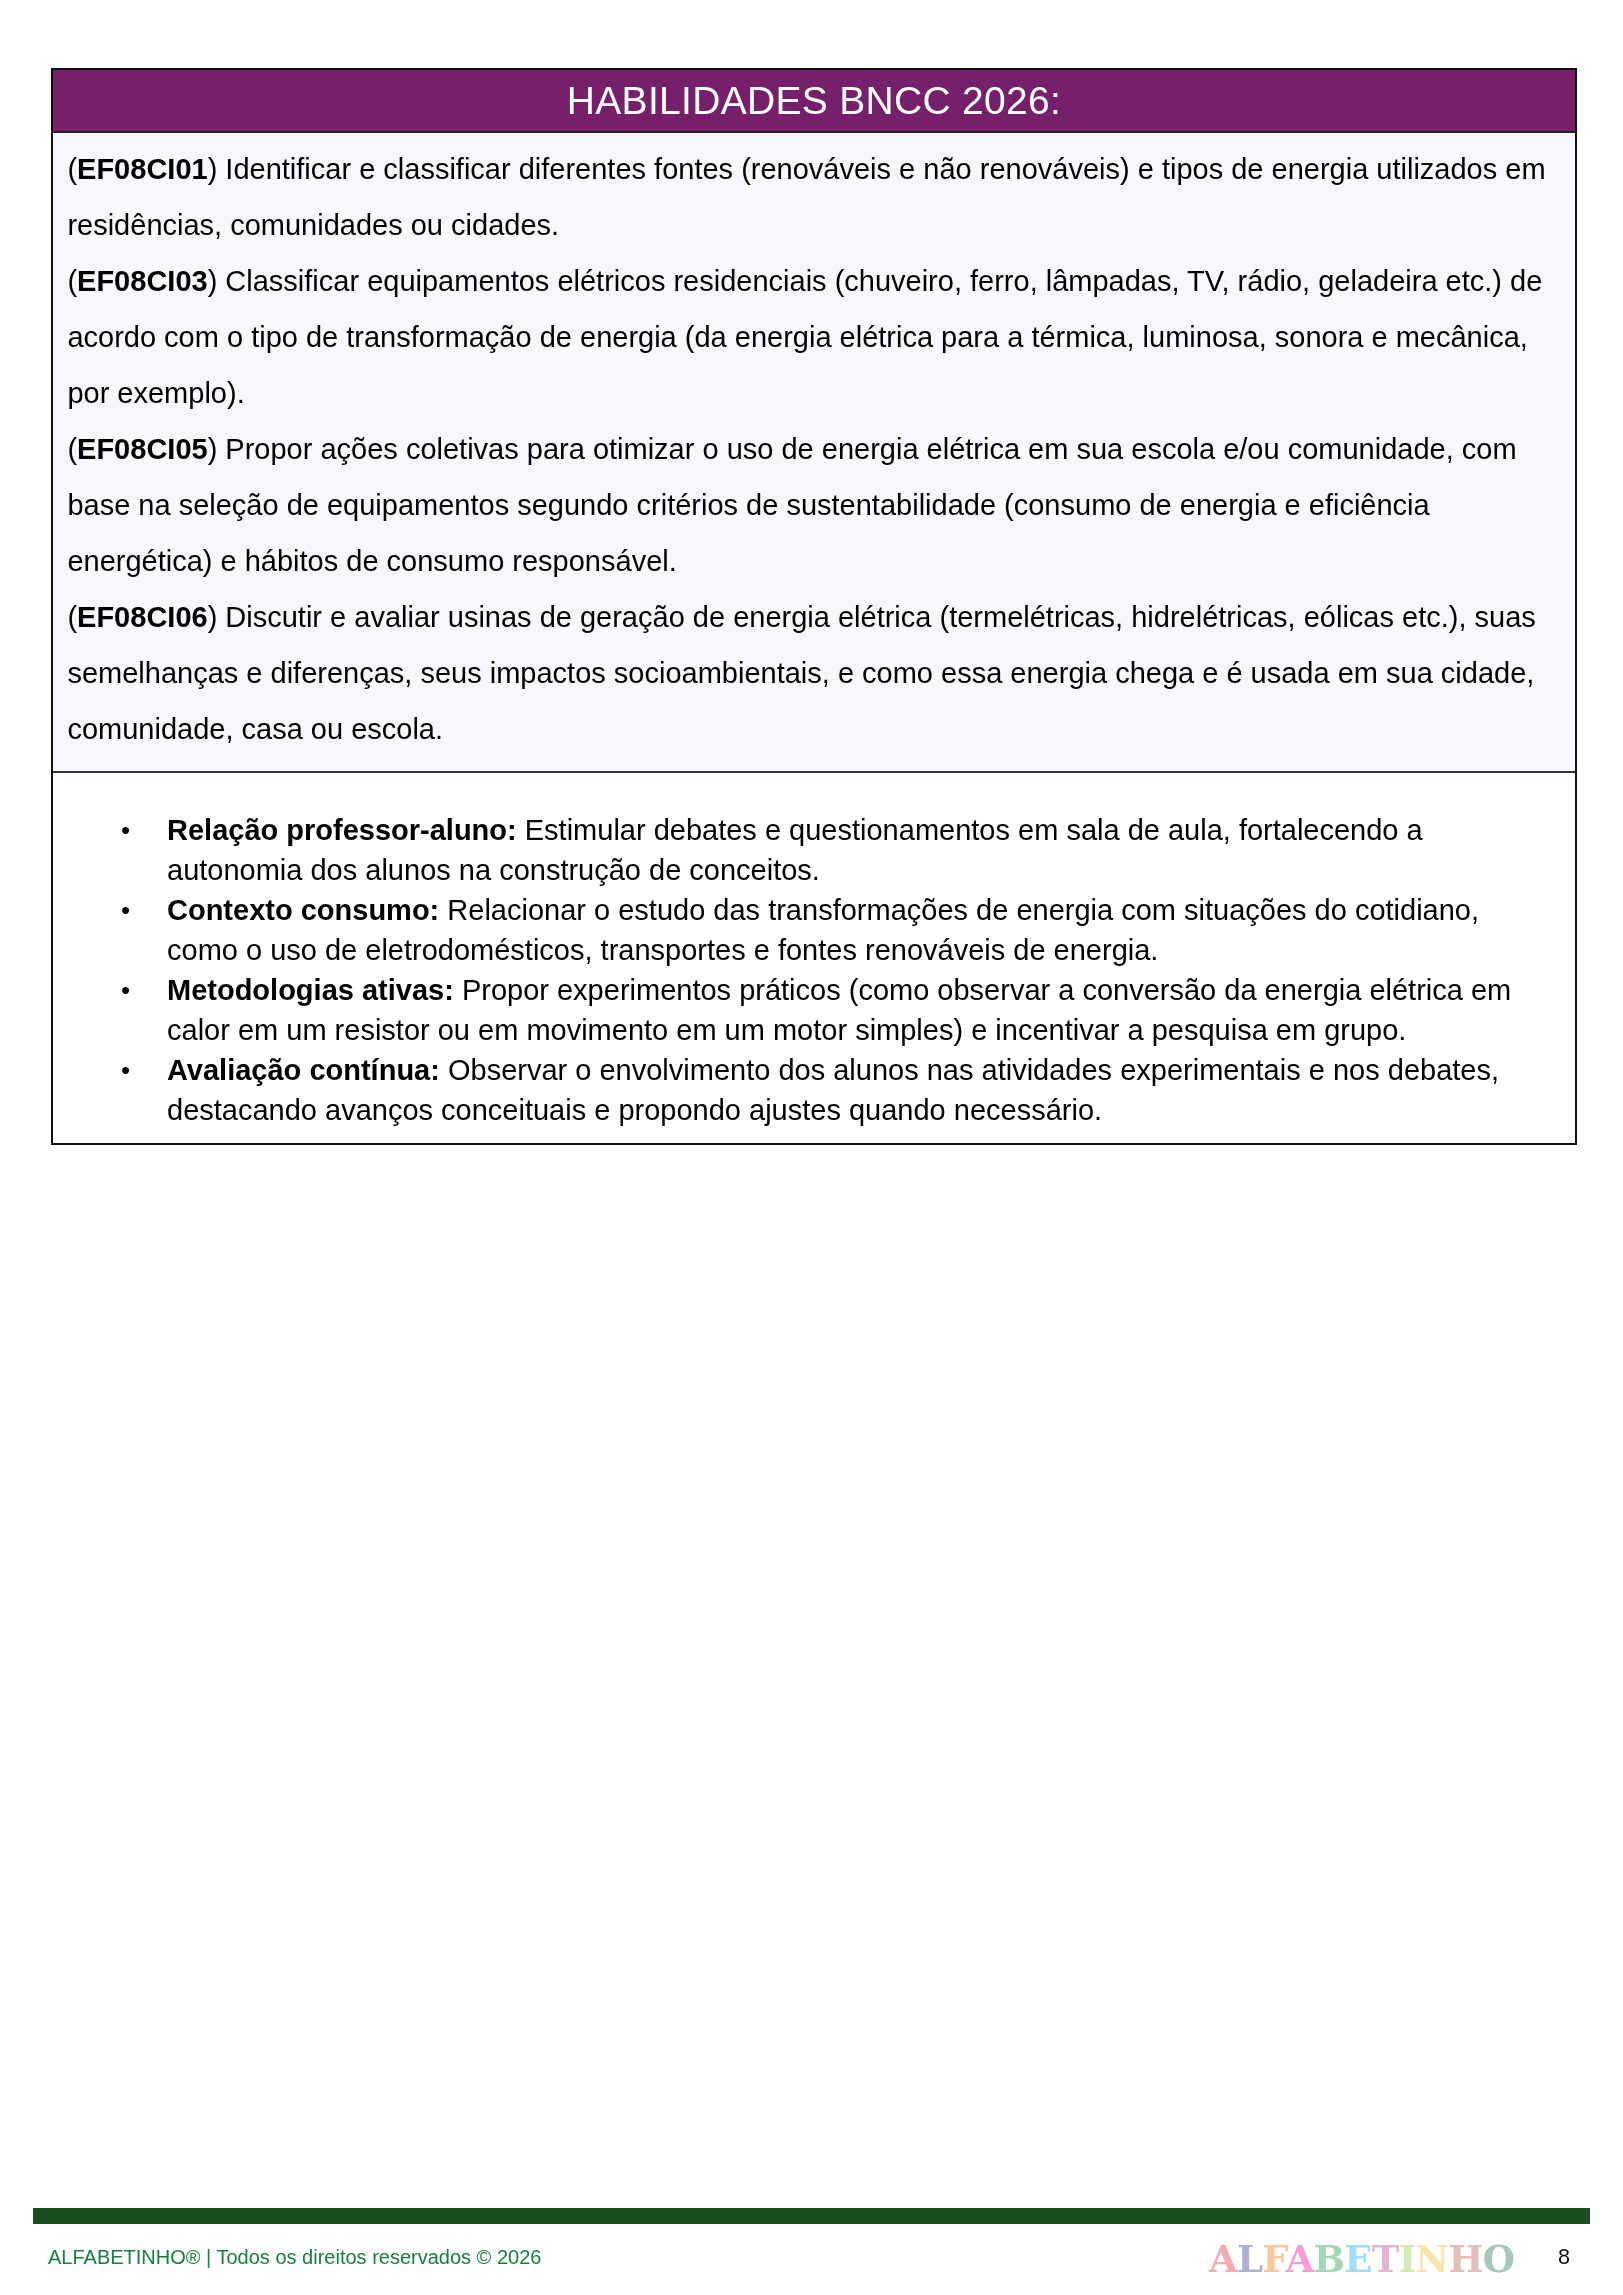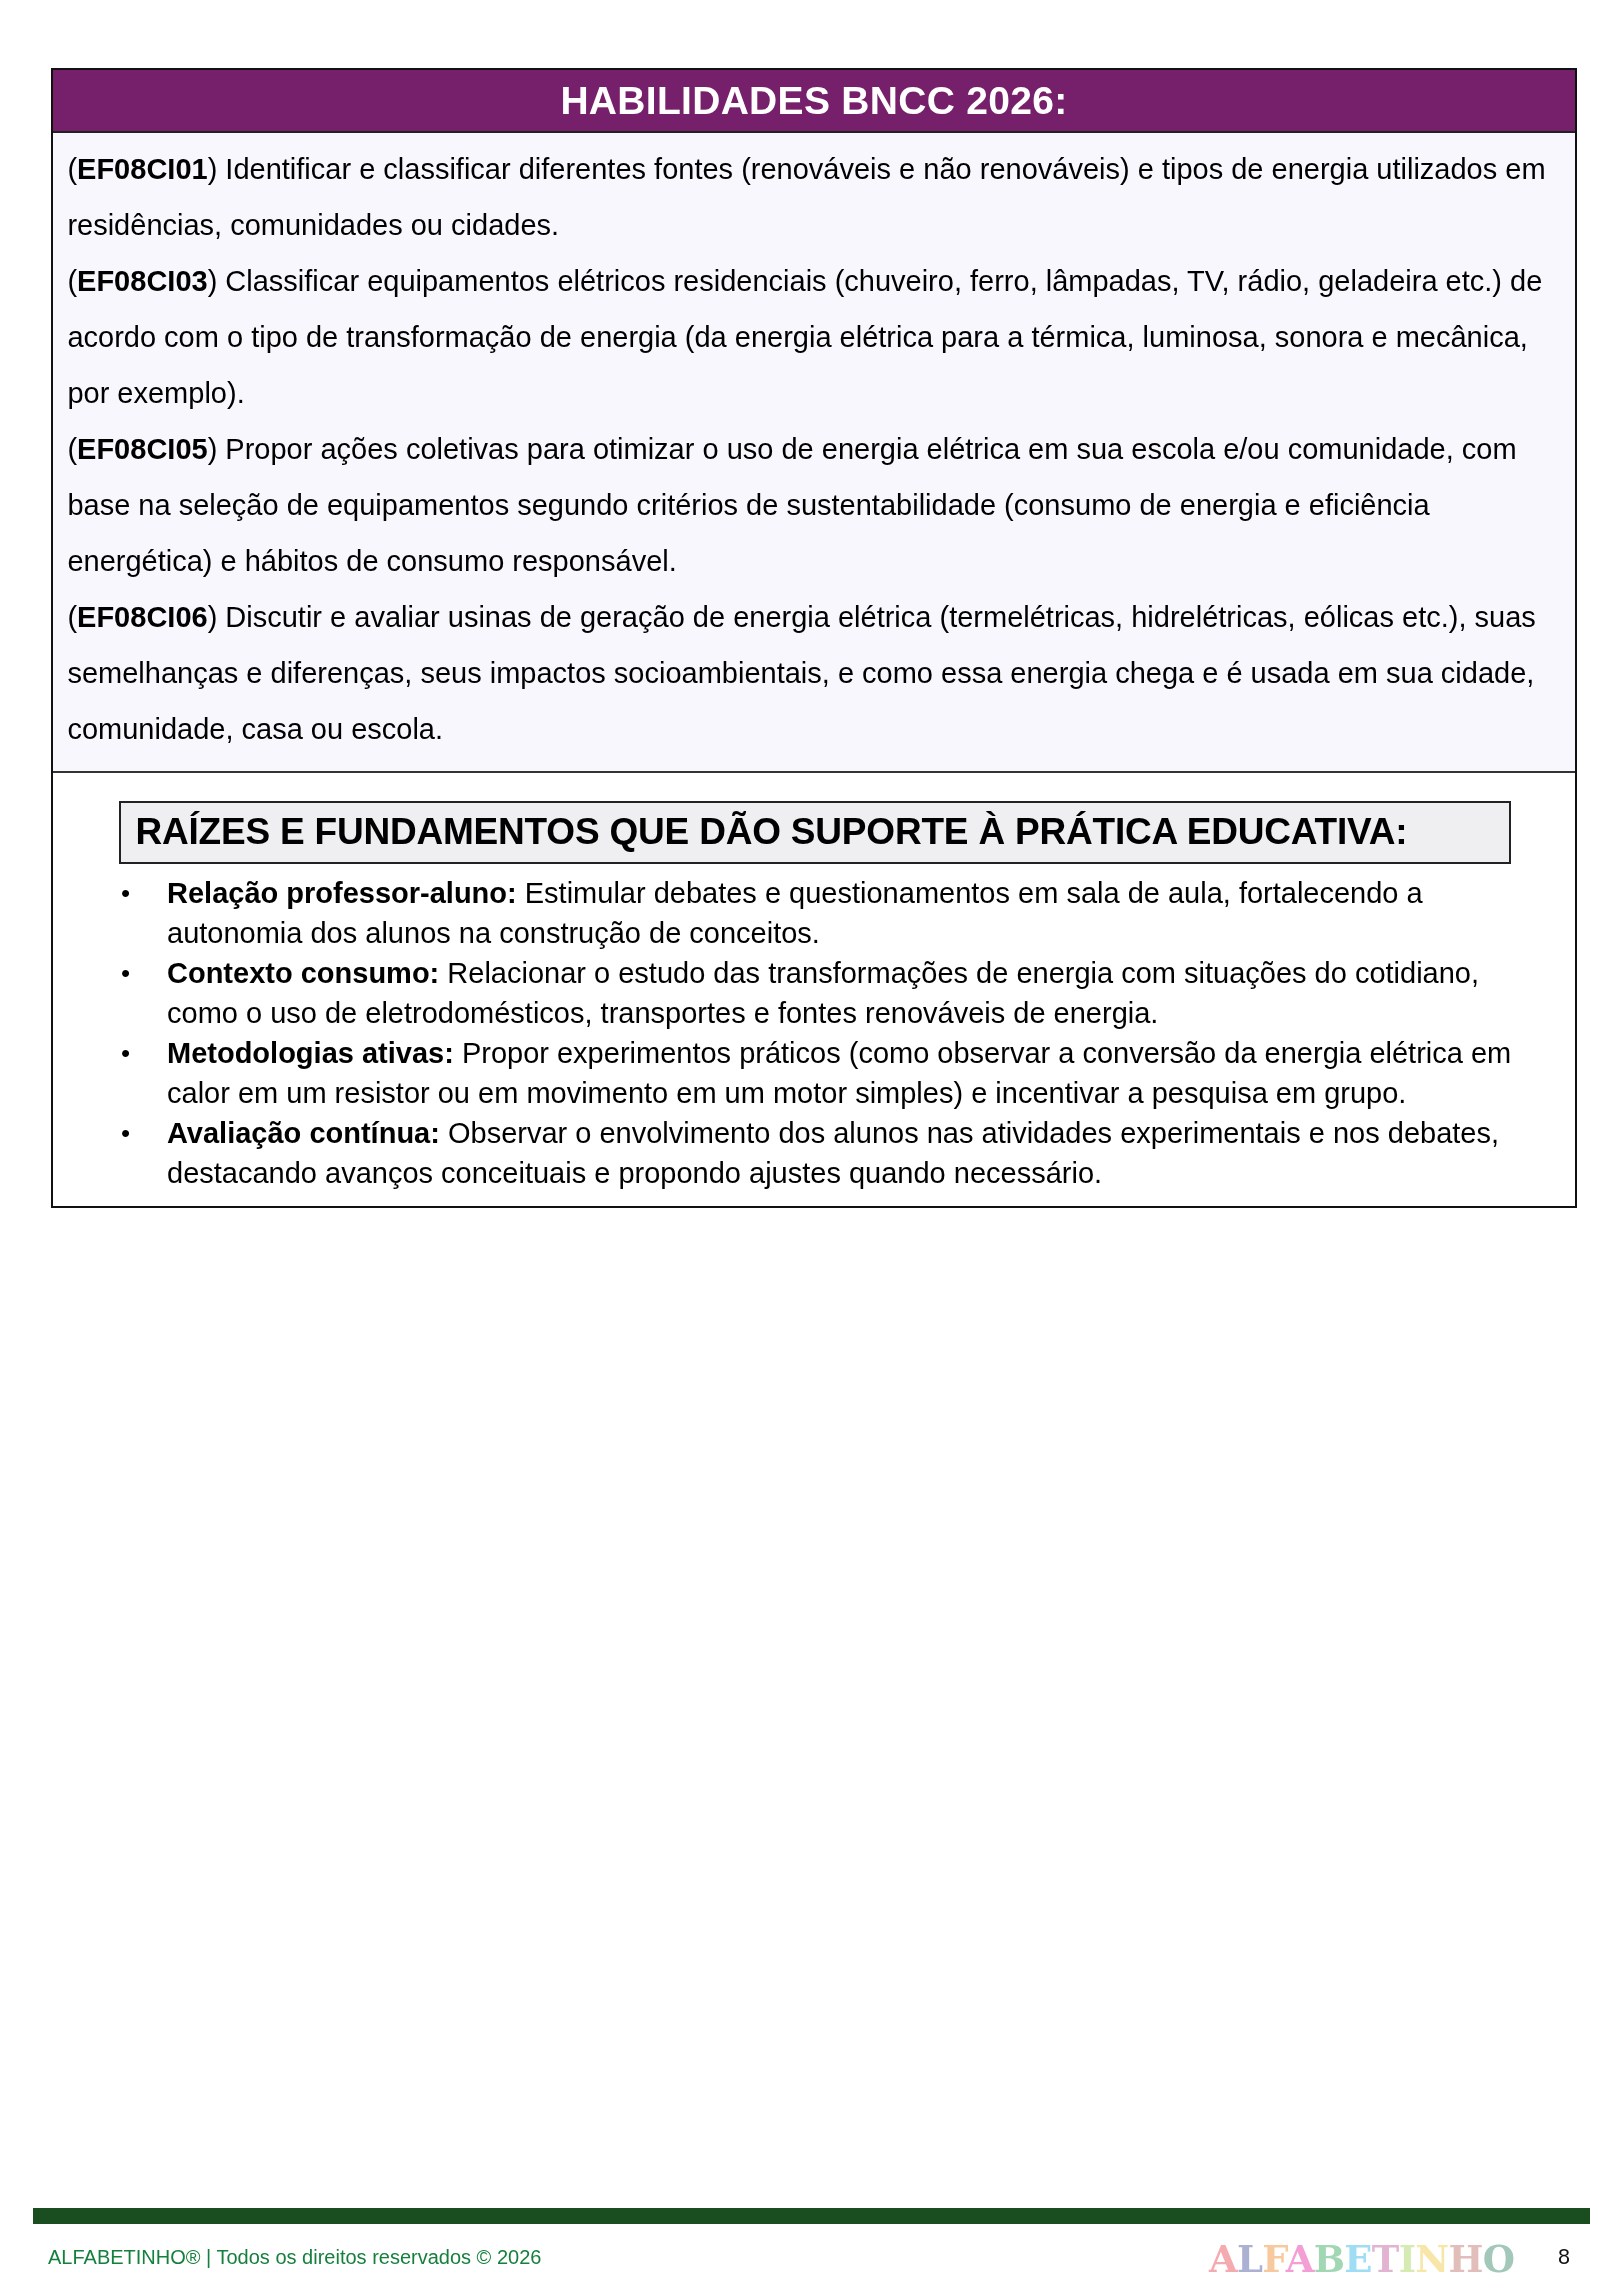--- a/index.html
+++ b/index.html
@@ -23,21 +23,21 @@
   .skills-header {
     background: #761F6B;
     height: 61px;
     border-bottom: 2px solid #222;
     display: flex;
     align-items: center;
     justify-content: center;
   }
   .skills-header span {
     color: #fff;
-    font-weight: bold;
+    font-weight: normal;
     font-size: 39px;
     letter-spacing: 0.3px;
   }
   .skills-body {
     background: #F8F7FD;
     padding: 7.9px 13px 14.4px 14.4px;
     border-bottom: 2px solid #333;
     font-size: 29px;
     line-height: 56px;
   }
@@ -125,23 +125,20 @@
   </div>
 
   <div class="skills-body">
     <p class="skill">(<b>EF08CI01</b>) <span>Identificar e classificar diferentes fontes (renováveis e não renováveis) e tipos de energia utilizados em residências, comunidades ou cidades.</span></p>
     <p class="skill">(<b>EF08CI03</b>) <span>Classificar equipamentos elétricos residenciais (chuveiro, ferro, lâmpadas, TV, rádio, geladeira etc.) de acordo com o tipo de transformação de energia (da energia elétrica para a térmica, luminosa, sonora e mecânica, por exemplo).</span></p>
     <p class="skill">(<b>EF08CI05</b>) <span>Propor ações coletivas para otimizar o uso de energia elétrica em sua escola e/ou comunidade, com base na seleção de equipamentos segundo critérios de sustentabilidade (consumo de energia e eficiência energética) e hábitos de consumo responsável.</span></p>
     <p class="skill">(<b>EF08CI06</b>) <span>Discutir e avaliar usinas de geração de energia elétrica (termelétricas, hidrelétricas, eólicas etc.), suas semelhanças e diferenças, seus impactos socioambientais, e como essa energia chega e é usada em sua cidade, comunidade, casa ou escola.</span></p>
   </div>
 
   <div class="roots-section">
-    <div class="roots-title">
-      <span>RAÍZES E FUNDAMENTOS QUE DÃO SUPORTE À PRÁTICA EDUCATIVA:</span>
-    </div>
     <ul class="roots-list">
       <li>
         <span class="bullet">•</span>
         <b>Relação professor-aluno:</b>
         <span>Estimular debates e questionamentos em sala de aula, fortalecendo a autonomia dos alunos na construção de conceitos.</span>
       </li>
       <li>
         <span class="bullet">•</span>
         <b>Contexto consumo:</b>
         <span>Relacionar o estudo das transformações de energia com situações do cotidiano, como o uso de eletrodomésticos, transportes e fontes renováveis de energia.</span>

